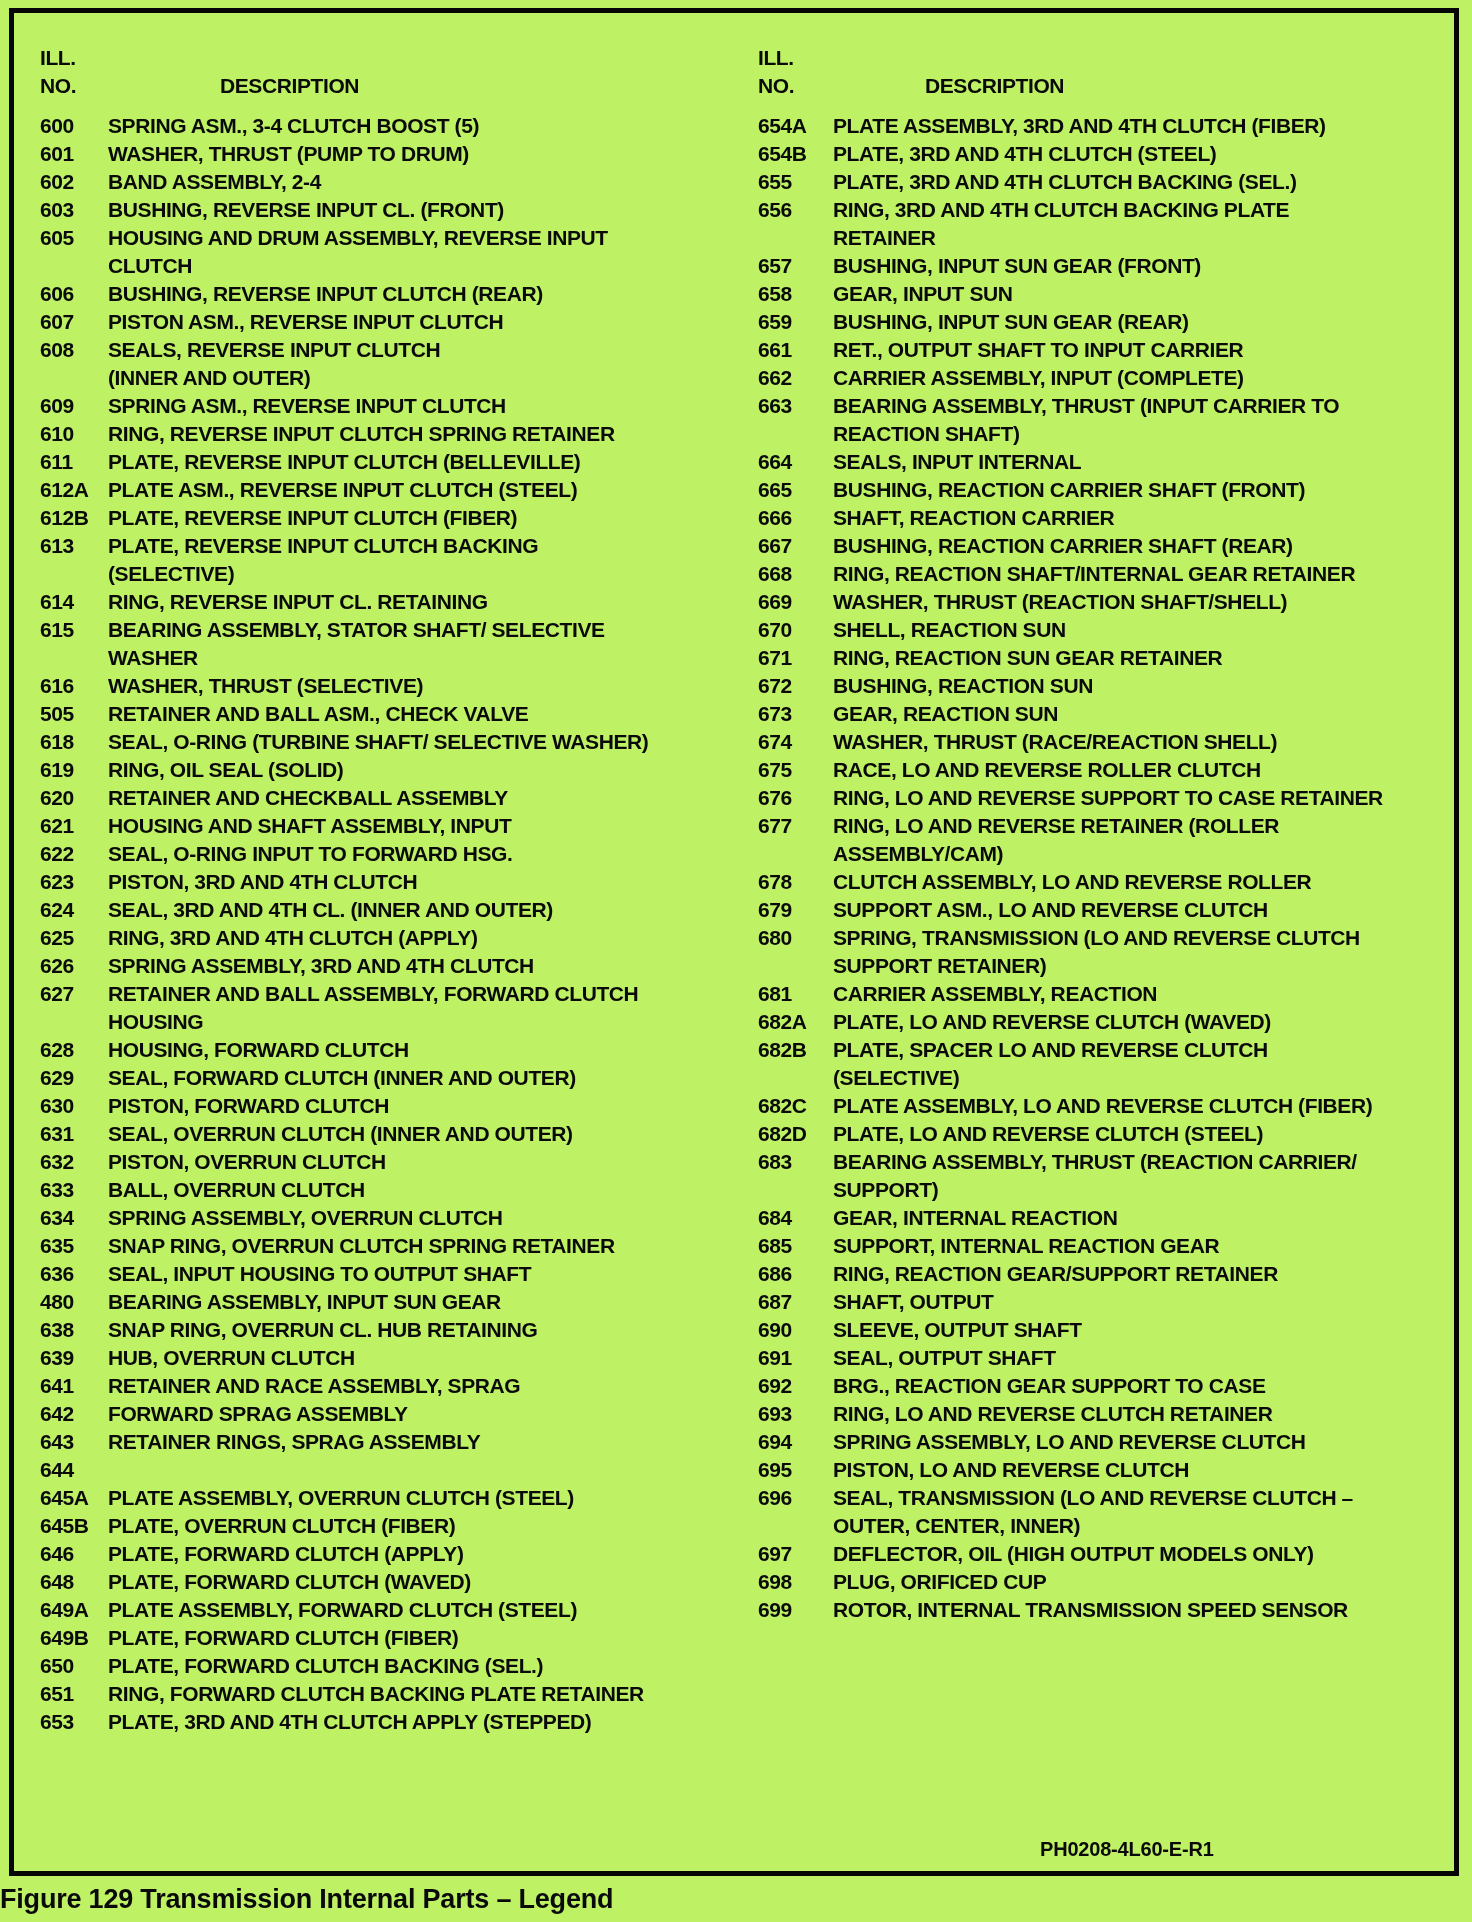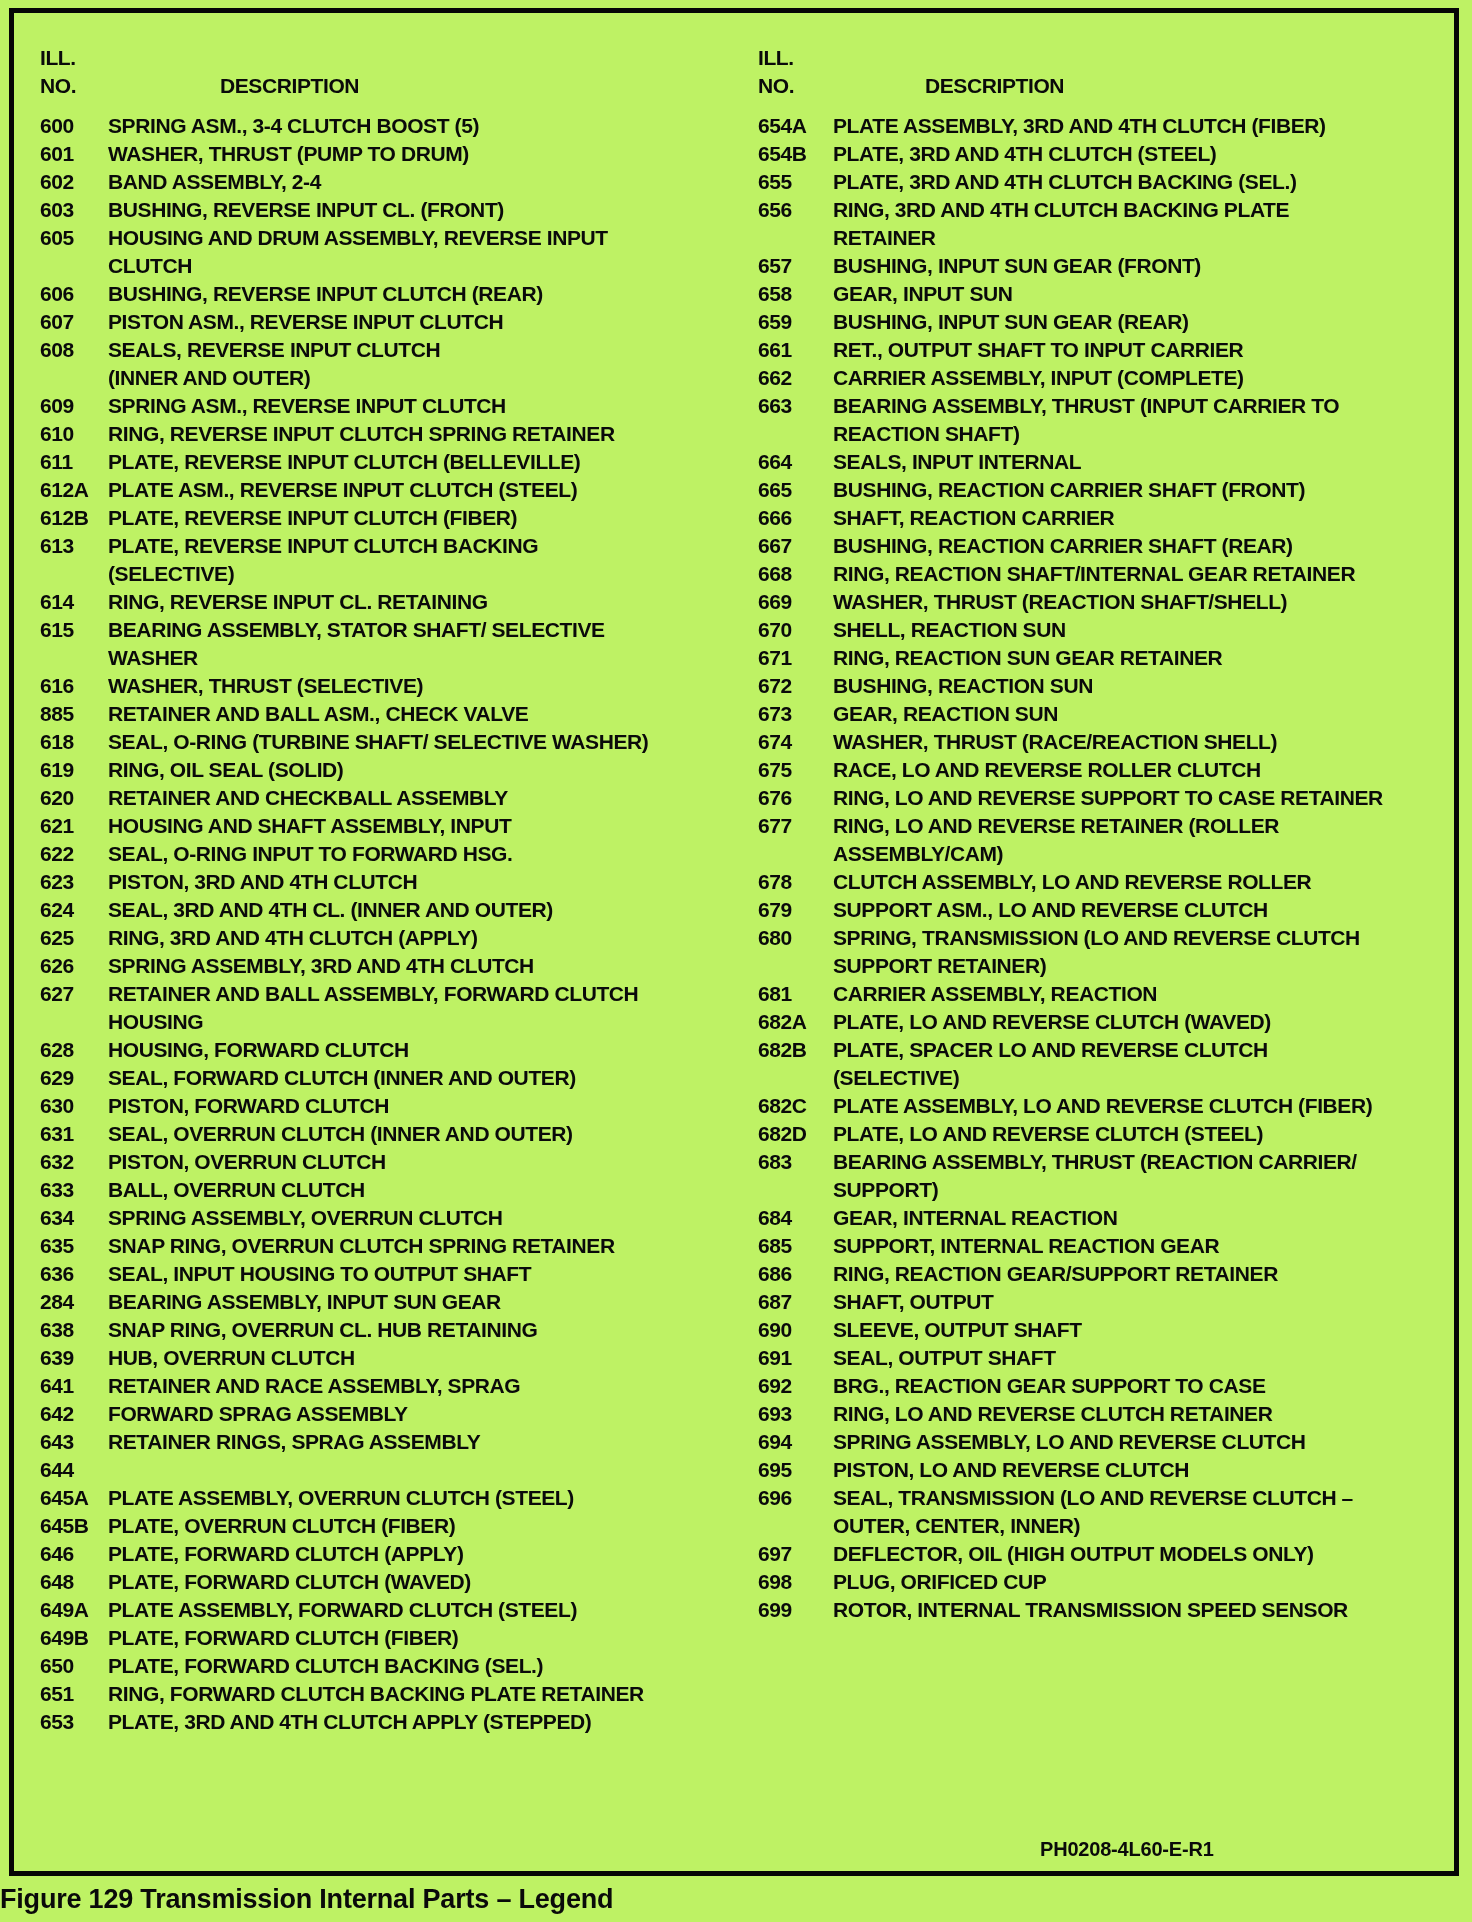--- a/index.html
+++ b/index.html
@@ -160,21 +160,21 @@
         <div class="row">
           <span class="no">615</span>
           <span class="desc">BEARING ASSEMBLY, STATOR SHAFT/ SELECTIVE
 WASHER</span>
         </div>
         <div class="row">
           <span class="no">616</span>
           <span class="desc">WASHER, THRUST (SELECTIVE)</span>
         </div>
         <div class="row">
-          <span class="no">885</span>
+          <span class="no">505</span>
           <span class="desc">RETAINER AND BALL ASM., CHECK VALVE</span>
         </div>
         <div class="row">
           <span class="no">618</span>
           <span class="desc">SEAL, O-RING (TURBINE SHAFT/ SELECTIVE WASHER)</span>
         </div>
         <div class="row">
           <span class="no">619</span>
           <span class="desc">RING, OIL SEAL (SOLID)</span>
         </div>
@@ -241,21 +241,21 @@
         </div>
         <div class="row">
           <span class="no">635</span>
           <span class="desc">SNAP RING, OVERRUN CLUTCH SPRING RETAINER</span>
         </div>
         <div class="row">
           <span class="no">636</span>
           <span class="desc">SEAL, INPUT HOUSING TO OUTPUT SHAFT</span>
         </div>
         <div class="row">
-          <span class="no">284</span>
+          <span class="no">480</span>
           <span class="desc">BEARING ASSEMBLY, INPUT SUN GEAR</span>
         </div>
         <div class="row">
           <span class="no">638</span>
           <span class="desc">SNAP RING, OVERRUN CL. HUB RETAINING</span>
         </div>
         <div class="row">
           <span class="no">639</span>
           <span class="desc">HUB, OVERRUN CLUTCH</span>
         </div>

